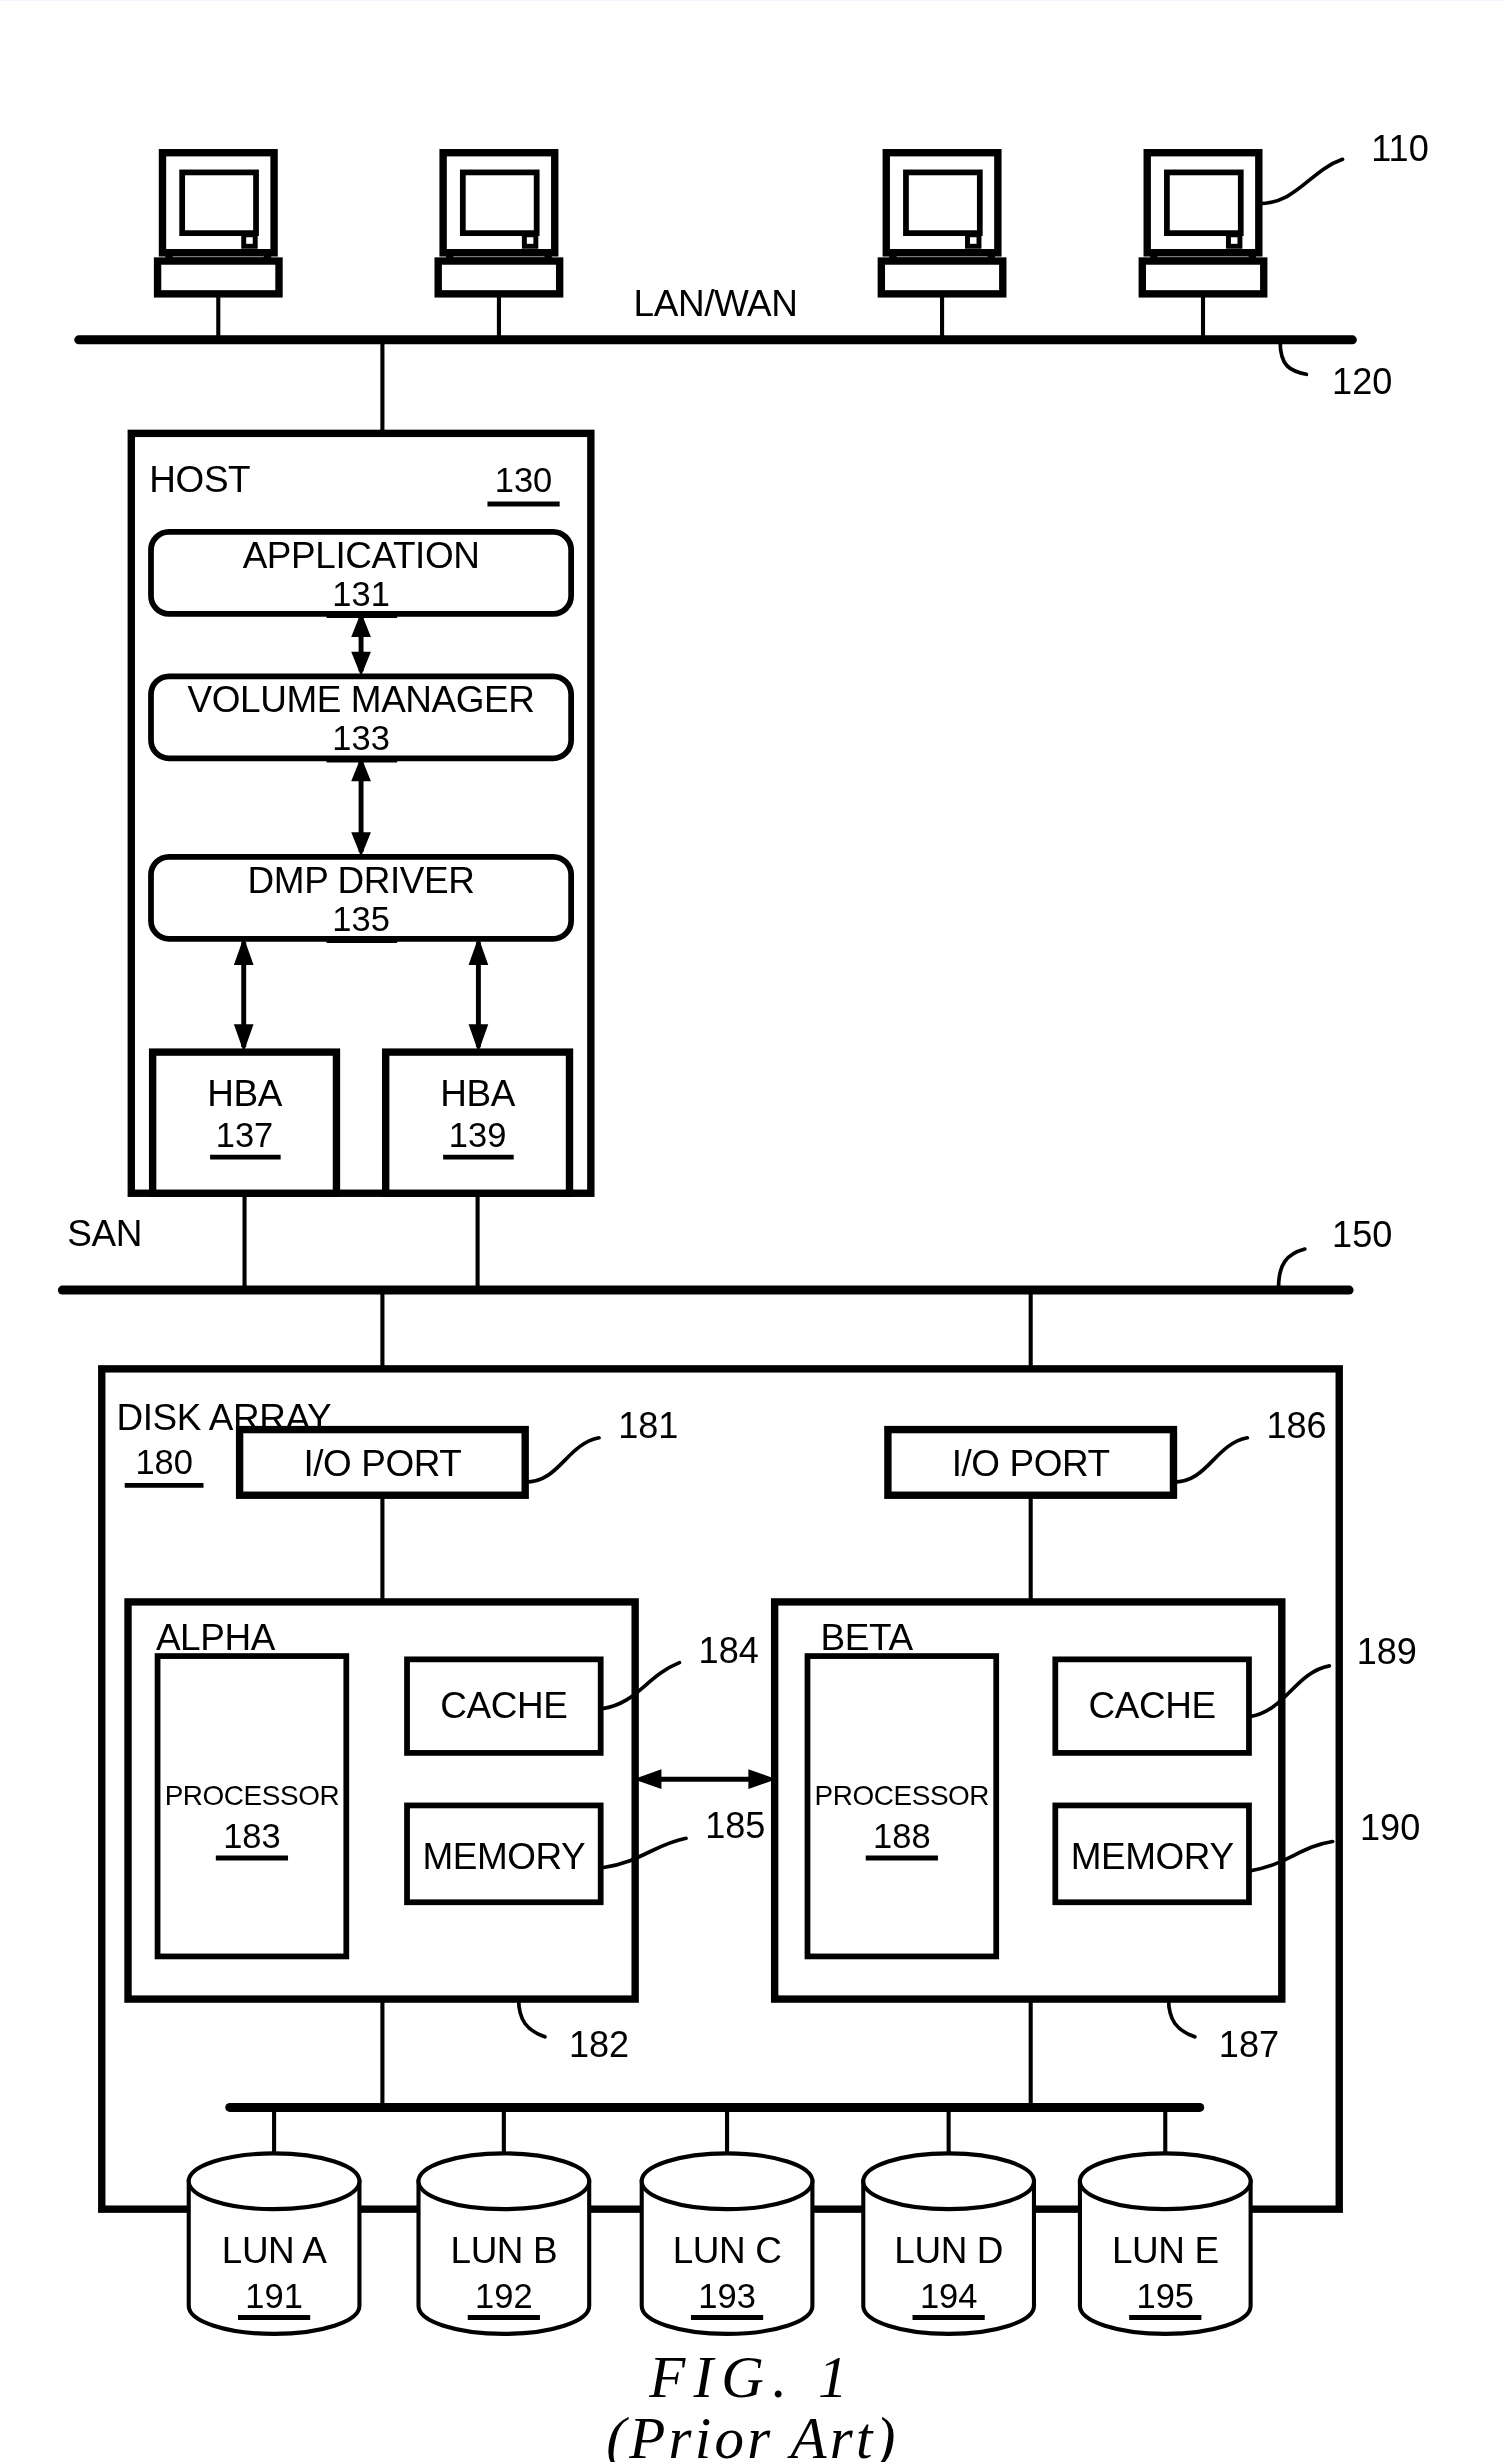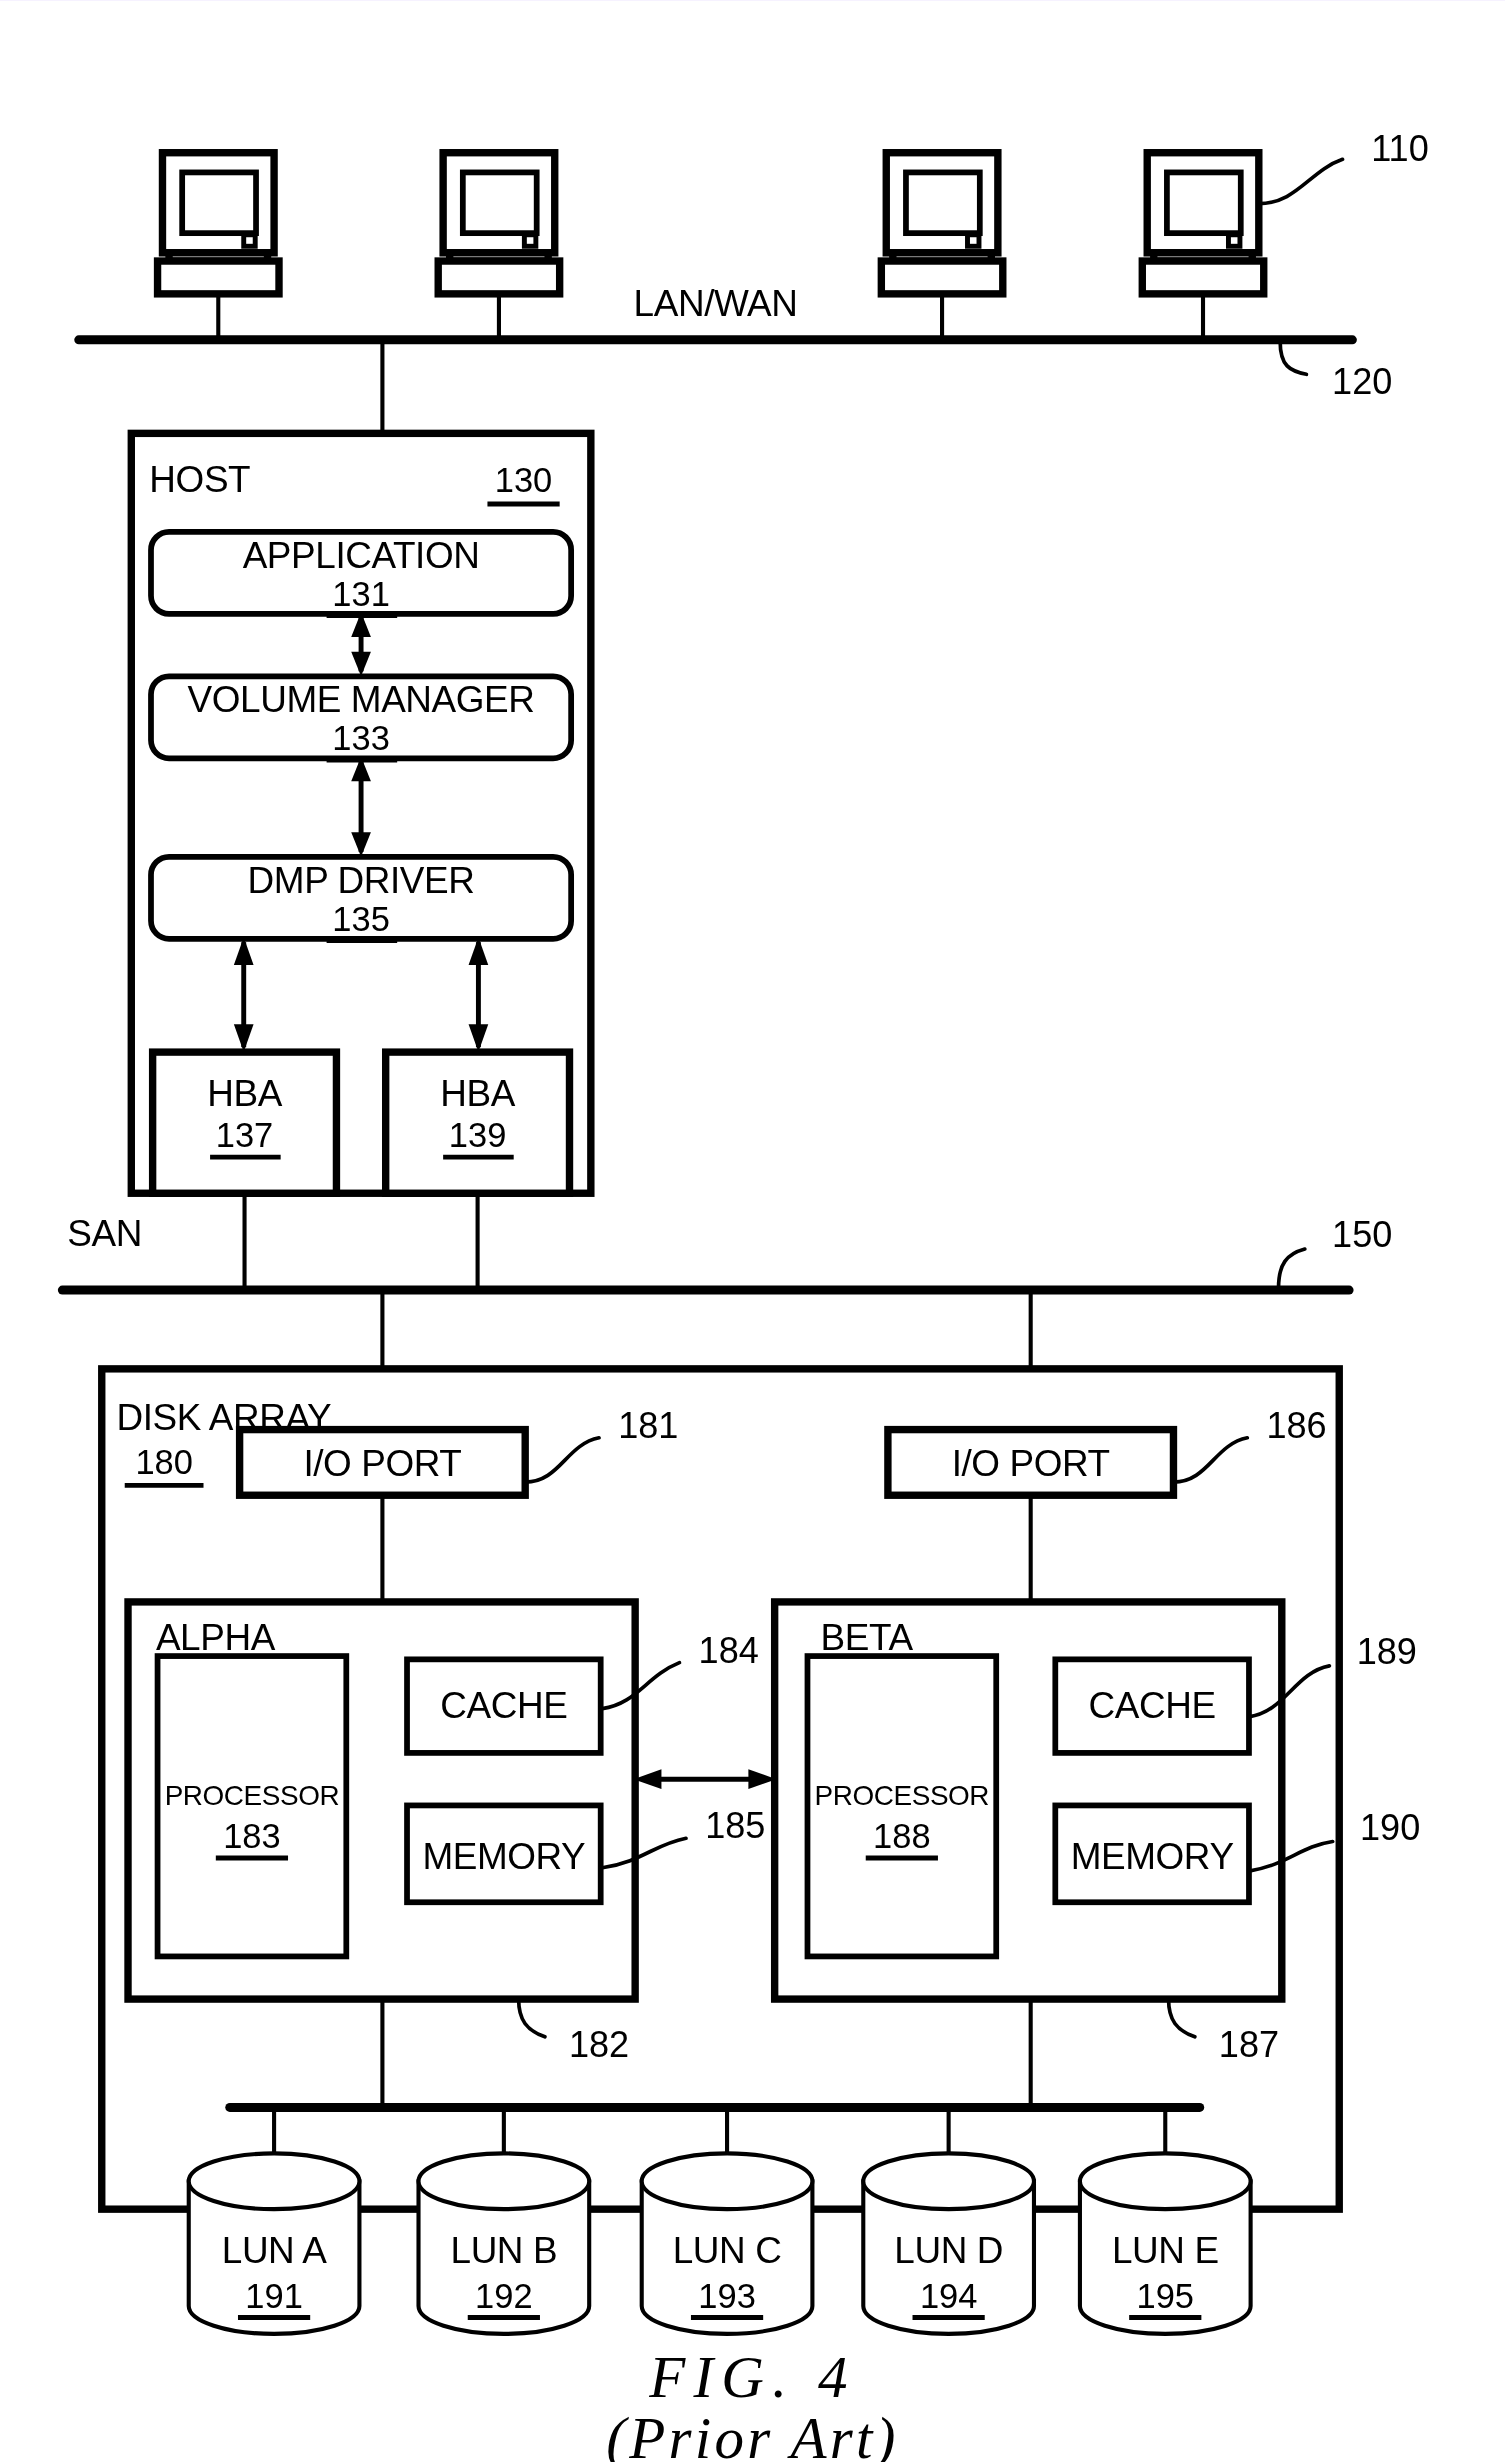--- a/index.html
+++ b/index.html
@@ -332,18 +332,18 @@
     <text class="refnum" x="1420" y="2812">195</text>
     <line class="underline-rule" x1="1376" y1="2824" x2="1464" y2="2824"></line>
   </g>
 
   <text class="figcap" x="878" y="2828" style="visibility:hidden">FIG. 2</text>
 
 </svg>
 
 <div style="position:absolute; left:0; top:2347px; width:1505px; text-align:center;
             font-family:'Liberation Serif', serif; font-style:italic; color:#000;">
-  <div style="font-size:59px; letter-spacing:8.2px; line-height:1.02;">FIG. 4</div>
+  <div style="font-size:59px; letter-spacing:8.2px; line-height:1.02;">FIG. 1</div>
   <div style="font-size:59px; letter-spacing:3.3px; line-height:1.06;">(Prior Art)</div>
 </div>
 
 </div>
 
 
 </body></html>

